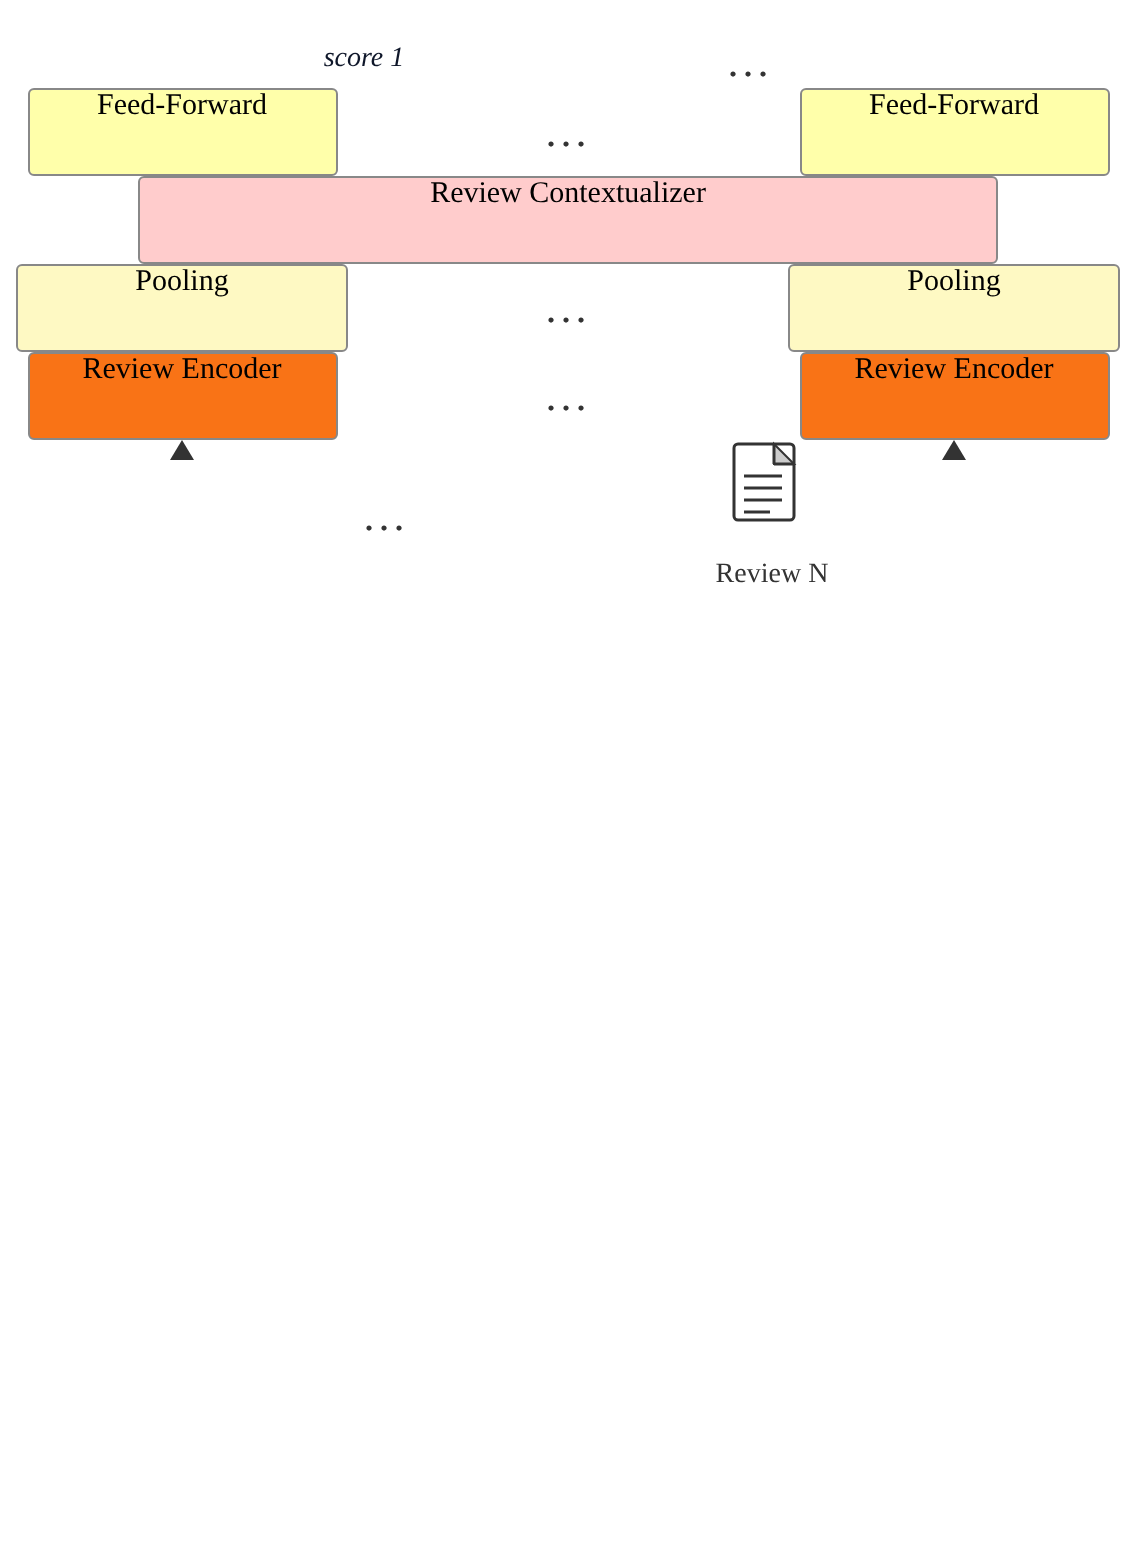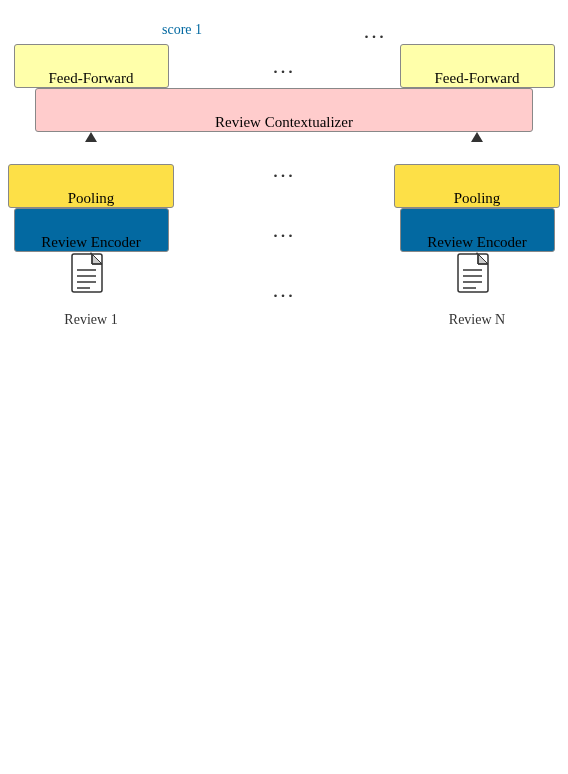--- a/index.html
+++ b/index.html
@@ -19,43 +19,42 @@
       flex-direction: column;
       align-items: center;
       padding: 18px 0 10px 0;
     }
 
     
     .box {
       border: 1.5px solid #888;
       border-radius: 3px;
       display: flex;
-      align-items: flex-end;
+      align-items: flex-start;
       justify-content: center;
       font-size: 15px;
       text-align: center;
     }
     .box-feedforward {
       background: #ffffaa;
       width: 155px;
       height: 44px;
     }
     .box-contextualizer {
       background: #ffcccc;
-      width: 498px;
+      width: 430px;
       height: 44px;
     }
     .box-pooling {
-      background: #fde047;
+      background: #fef9c3;
       width: 166px;
       height: 44px;
-      margin-top: 32px;
     }
     .box-encoder {
-      background: #0369a1;
+      background: #f97316;
       width: 155px;
       height: 44px;
     }
 
     
     .col-left {
       display: flex;
       flex-direction: column;
       align-items: center;
       width: 182px;
@@ -90,22 +89,23 @@
     .arrow-head {
       width: 0;
       height: 0;
       border-left: 6px solid transparent;
       border-right: 6px solid transparent;
       border-bottom: 10px solid #333;
     }
 
     .score-label {
       font-size: 14px;
-      color: #0369a1;
+      color: #0f172a;
       margin-bottom: 2px;
+      font-style: italic;
     }
     .review-label {
       font-size: 14px;
       color: #333;
       margin-top: 6px;
     }
 
     .full-row {
       display: flex;
       flex-direction: row;
@@ -261,37 +261,20 @@
     <div class="col-mid"></div>
     <div class="col-right">
       <div class="arrow-up">
         <div class="arrow-head"></div>
         <div class="arrow-shaft" style="height:18px;"></div>
       </div>
     </div>
   </div>
 
   <div class="full-row">
-    <div class="col-left" style="align-items:center;">
-
-      <svg width="46" height="54" viewBox="0 0 46 54">
-
-        <rect x="4" y="2" width="30" height="38" rx="2" ry="2" fill="white" stroke="#333" stroke-width="1.5"></rect>
-
-        <polygon points="24,2 34,12 24,12" fill="#ccc" stroke="#333" stroke-width="1"></polygon>
-        <line x1="24" y1="2" x2="24" y2="12" stroke="#333" stroke-width="1.5"></line>
-        <line x1="24" y1="12" x2="34" y2="12" stroke="#333" stroke-width="1.5"></line>
-
-        <line x1="9" y1="18" x2="28" y2="18" stroke="#333" stroke-width="1.5"></line>
-        <line x1="9" y1="24" x2="28" y2="24" stroke="#333" stroke-width="1.5"></line>
-        <line x1="9" y1="30" x2="28" y2="30" stroke="#333" stroke-width="1.5"></line>
-        <line x1="9" y1="36" x2="22" y2="36" stroke="#333" stroke-width="1.5"></line>
-      </svg>
-      <span class="review-label">Review 1</span>
-    </div>
     <div class="col-mid">
       <span class="dots">...</span>
     </div>
     <div class="col-right" style="align-items:center;text-align:center;">
       <svg width="46" height="54" viewBox="0 0 46 54">
         <rect x="4" y="2" width="30" height="38" rx="2" ry="2" fill="white" stroke="#333" stroke-width="1.5"></rect>
         <polygon points="24,2 34,12 24,12" fill="#ccc" stroke="#333" stroke-width="1"></polygon>
         <line x1="24" y1="2" x2="24" y2="12" stroke="#333" stroke-width="1.5"></line>
         <line x1="24" y1="12" x2="34" y2="12" stroke="#333" stroke-width="1.5"></line>
         <line x1="9" y1="18" x2="28" y2="18" stroke="#333" stroke-width="1.5"></line>

